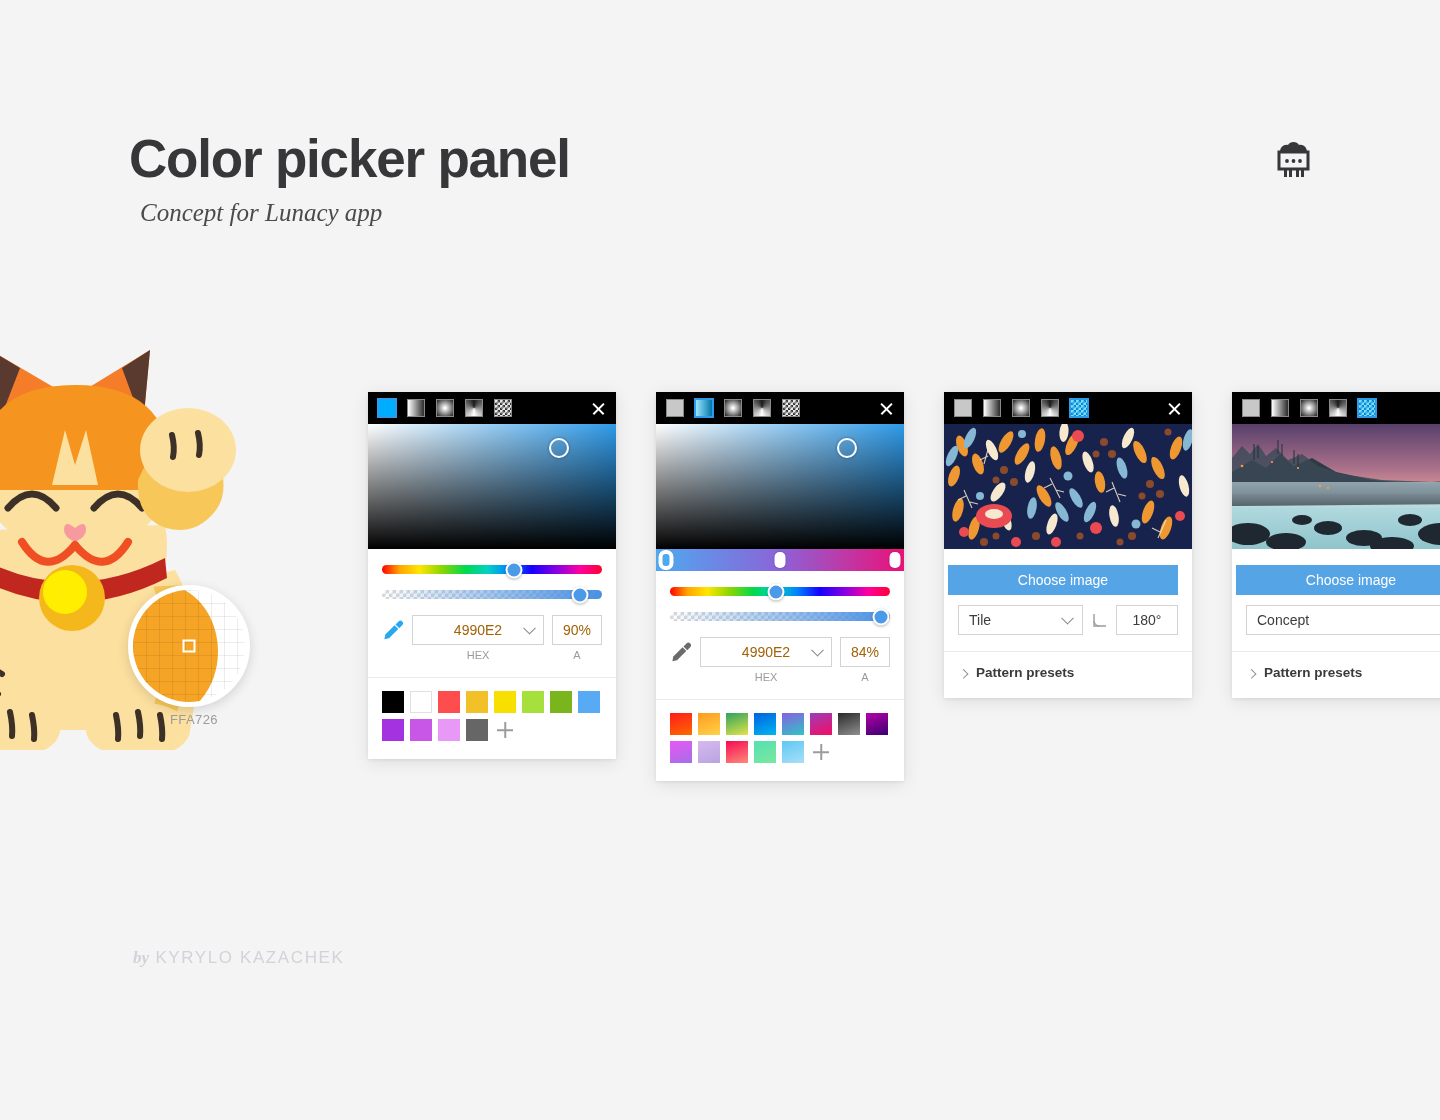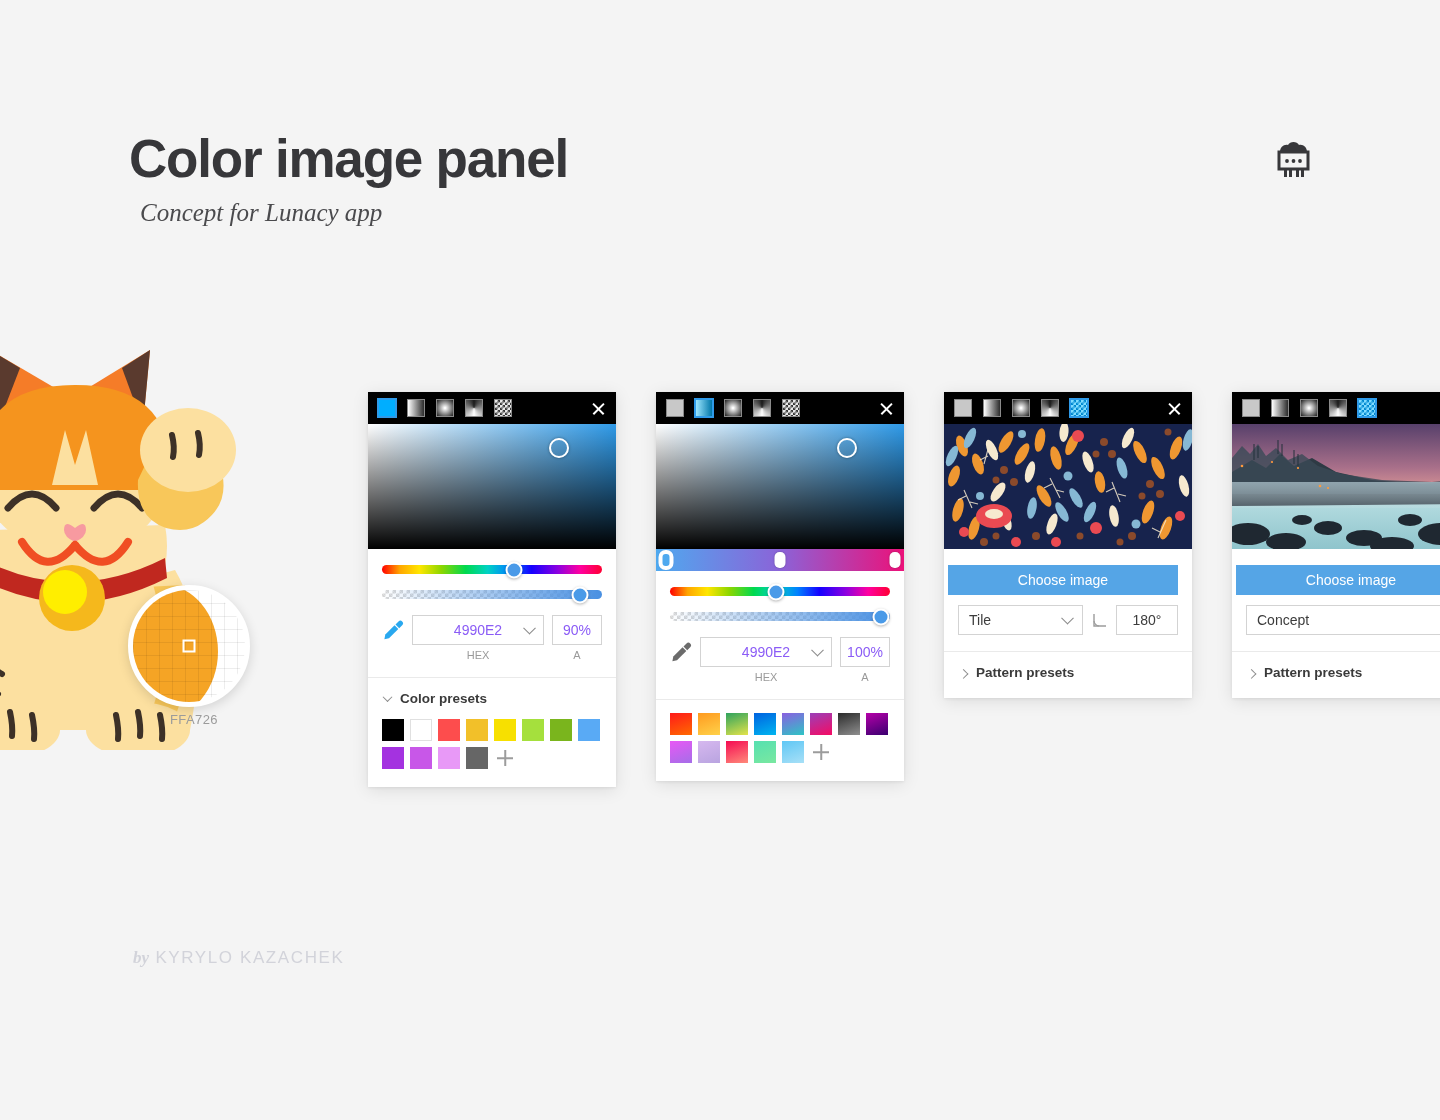--- a/index.html
+++ b/index.html
@@ -178,21 +178,21 @@
     transform: translate(-50%,-50%);
     box-shadow: 0 1px 3px rgba(0,0,0,0.3);
   }
 
   
   .field-row { display: flex; align-items: center; padding: 0 14px; gap: 8px; }
   .dropper { width: 22px; height: 22px; flex: 0 0 22px; }
   .field {
     height: 30px; border: 1px solid #d3d3d3; background: #fff;
     display: flex; align-items: center; justify-content: center;
-    font-size: 14px; color: #8b5cf6; position: relative; cursor: text;
+    font-size: 14px; color: #a16207; position: relative; cursor: text;
   }
   .field.hex { flex: 1; }
   .field.hex .chev {
     position: absolute; right: 9px; top: 50%;
     width: 9px; height: 9px; border-right: 1.5px solid #8b8b8b;
     border-bottom: 1.5px solid #8b8b8b;
     transform: translateY(-70%) rotate(45deg);
   }
   .field.small { width: 50px; flex: 0 0 50px; justify-content: center; }
   .labels-row { display: flex; padding: 4px 14px 0 14px; gap: 8px; }
@@ -254,21 +254,21 @@
   }
   .scale-fill { position: absolute; left: 0; top: 0; height: 3px; background: #22c3ff; }
   .scale-knob {
     position: absolute; top: 50%; width: 13px; height: 26px;
     background: #29a8ef; border-radius: 6px; transform: translate(-50%,-50%);
   }
 </style>
 </head>
 <body>
 
-<div class="page-title">Color image panel</div>
+<div class="page-title">Color picker panel</div>
 <div class="page-subtitle">Concept for Lunacy app</div>
 
 <svg class="brand-logo" viewBox="0 0 46 46">
   <path fill="#37373a" d="M10 16 C10 11 14 8 18 9 C20 5 27 5 29 9 C33 8 37 11 37 16 L37 17 L10 17 Z"></path>
   <rect x="9" y="16" width="29" height="17" fill="none" stroke="#37373a" stroke-width="3"></rect>
   <circle cx="17" cy="25" r="1.9" fill="#37373a"></circle>
   <circle cx="23.5" cy="25" r="1.9" fill="#37373a"></circle>
   <circle cx="30" cy="25" r="1.9" fill="#37373a"></circle>
   <rect x="14" y="33" width="3" height="8" fill="#37373a"></rect>
   <rect x="19" y="33" width="3" height="8" fill="#37373a"></rect>
@@ -359,24 +359,20 @@
     <div class="field small">
       <span>90%</span>
     </div>
   </div>
   <div class="labels-row">
     <div class="sp"></div>
     <div class="lbl hex">HEX</div>
     <div class="lbl small">A</div>
   </div>
   <div class="divider"></div>
-  <div class="presets-head">
-    <span class="caret open"></span>
-    <span>Color presets</span>
-  </div>
   <div class="swatch-grid" id="solid-swatches">
       <div class="swatch" style="background: rgb(0, 0, 0);"></div>
       <div class="swatch bordered" style="background: rgb(255, 255, 255);"></div>
       <div class="swatch" style="background: rgb(253, 77, 77);"></div>
       <div class="swatch" style="background: rgb(242, 192, 41);"></div>
       <div class="swatch" style="background: rgb(247, 224, 0);"></div>
       <div class="swatch" style="background: rgb(165, 224, 61);"></div>
       <div class="swatch" style="background: rgb(122, 181, 29);"></div>
       <div class="swatch" style="background: rgb(89, 170, 245);"></div>
       <div class="swatch" style="background: rgb(164, 50, 224);"></div>
@@ -415,21 +411,21 @@
   <div class="field-row">
     <svg class="dropper" viewBox="0 0 22 22">
       <path d="M16.5 2.5 a2.6 2.6 0 0 1 3.7 3.7 l-3 3 -3.7-3.7 z" fill="#6b6b6b"></path>
       <path d="M12.6 6.3 l3.7 3.7 -9.3 9.3 -4.6 .9 .9-4.6 z" fill="#6b6b6b"></path>
     </svg>
     <div class="field hex">
       <span>4990E2</span>
       <span class="chev"></span>
     </div>
     <div class="field small">
-      <span>100%</span>
+      <span>84%</span>
     </div>
   </div>
   <div class="labels-row">
     <div class="sp"></div>
     <div class="lbl hex">HEX</div>
     <div class="lbl small">A</div>
   </div>
   <div class="divider"></div>
   <div class="swatch-grid" id="gradient-swatches">
       <div class="swatch" style="background: linear-gradient(160deg, rgb(255, 26, 26), rgb(255, 106, 0));"></div>

